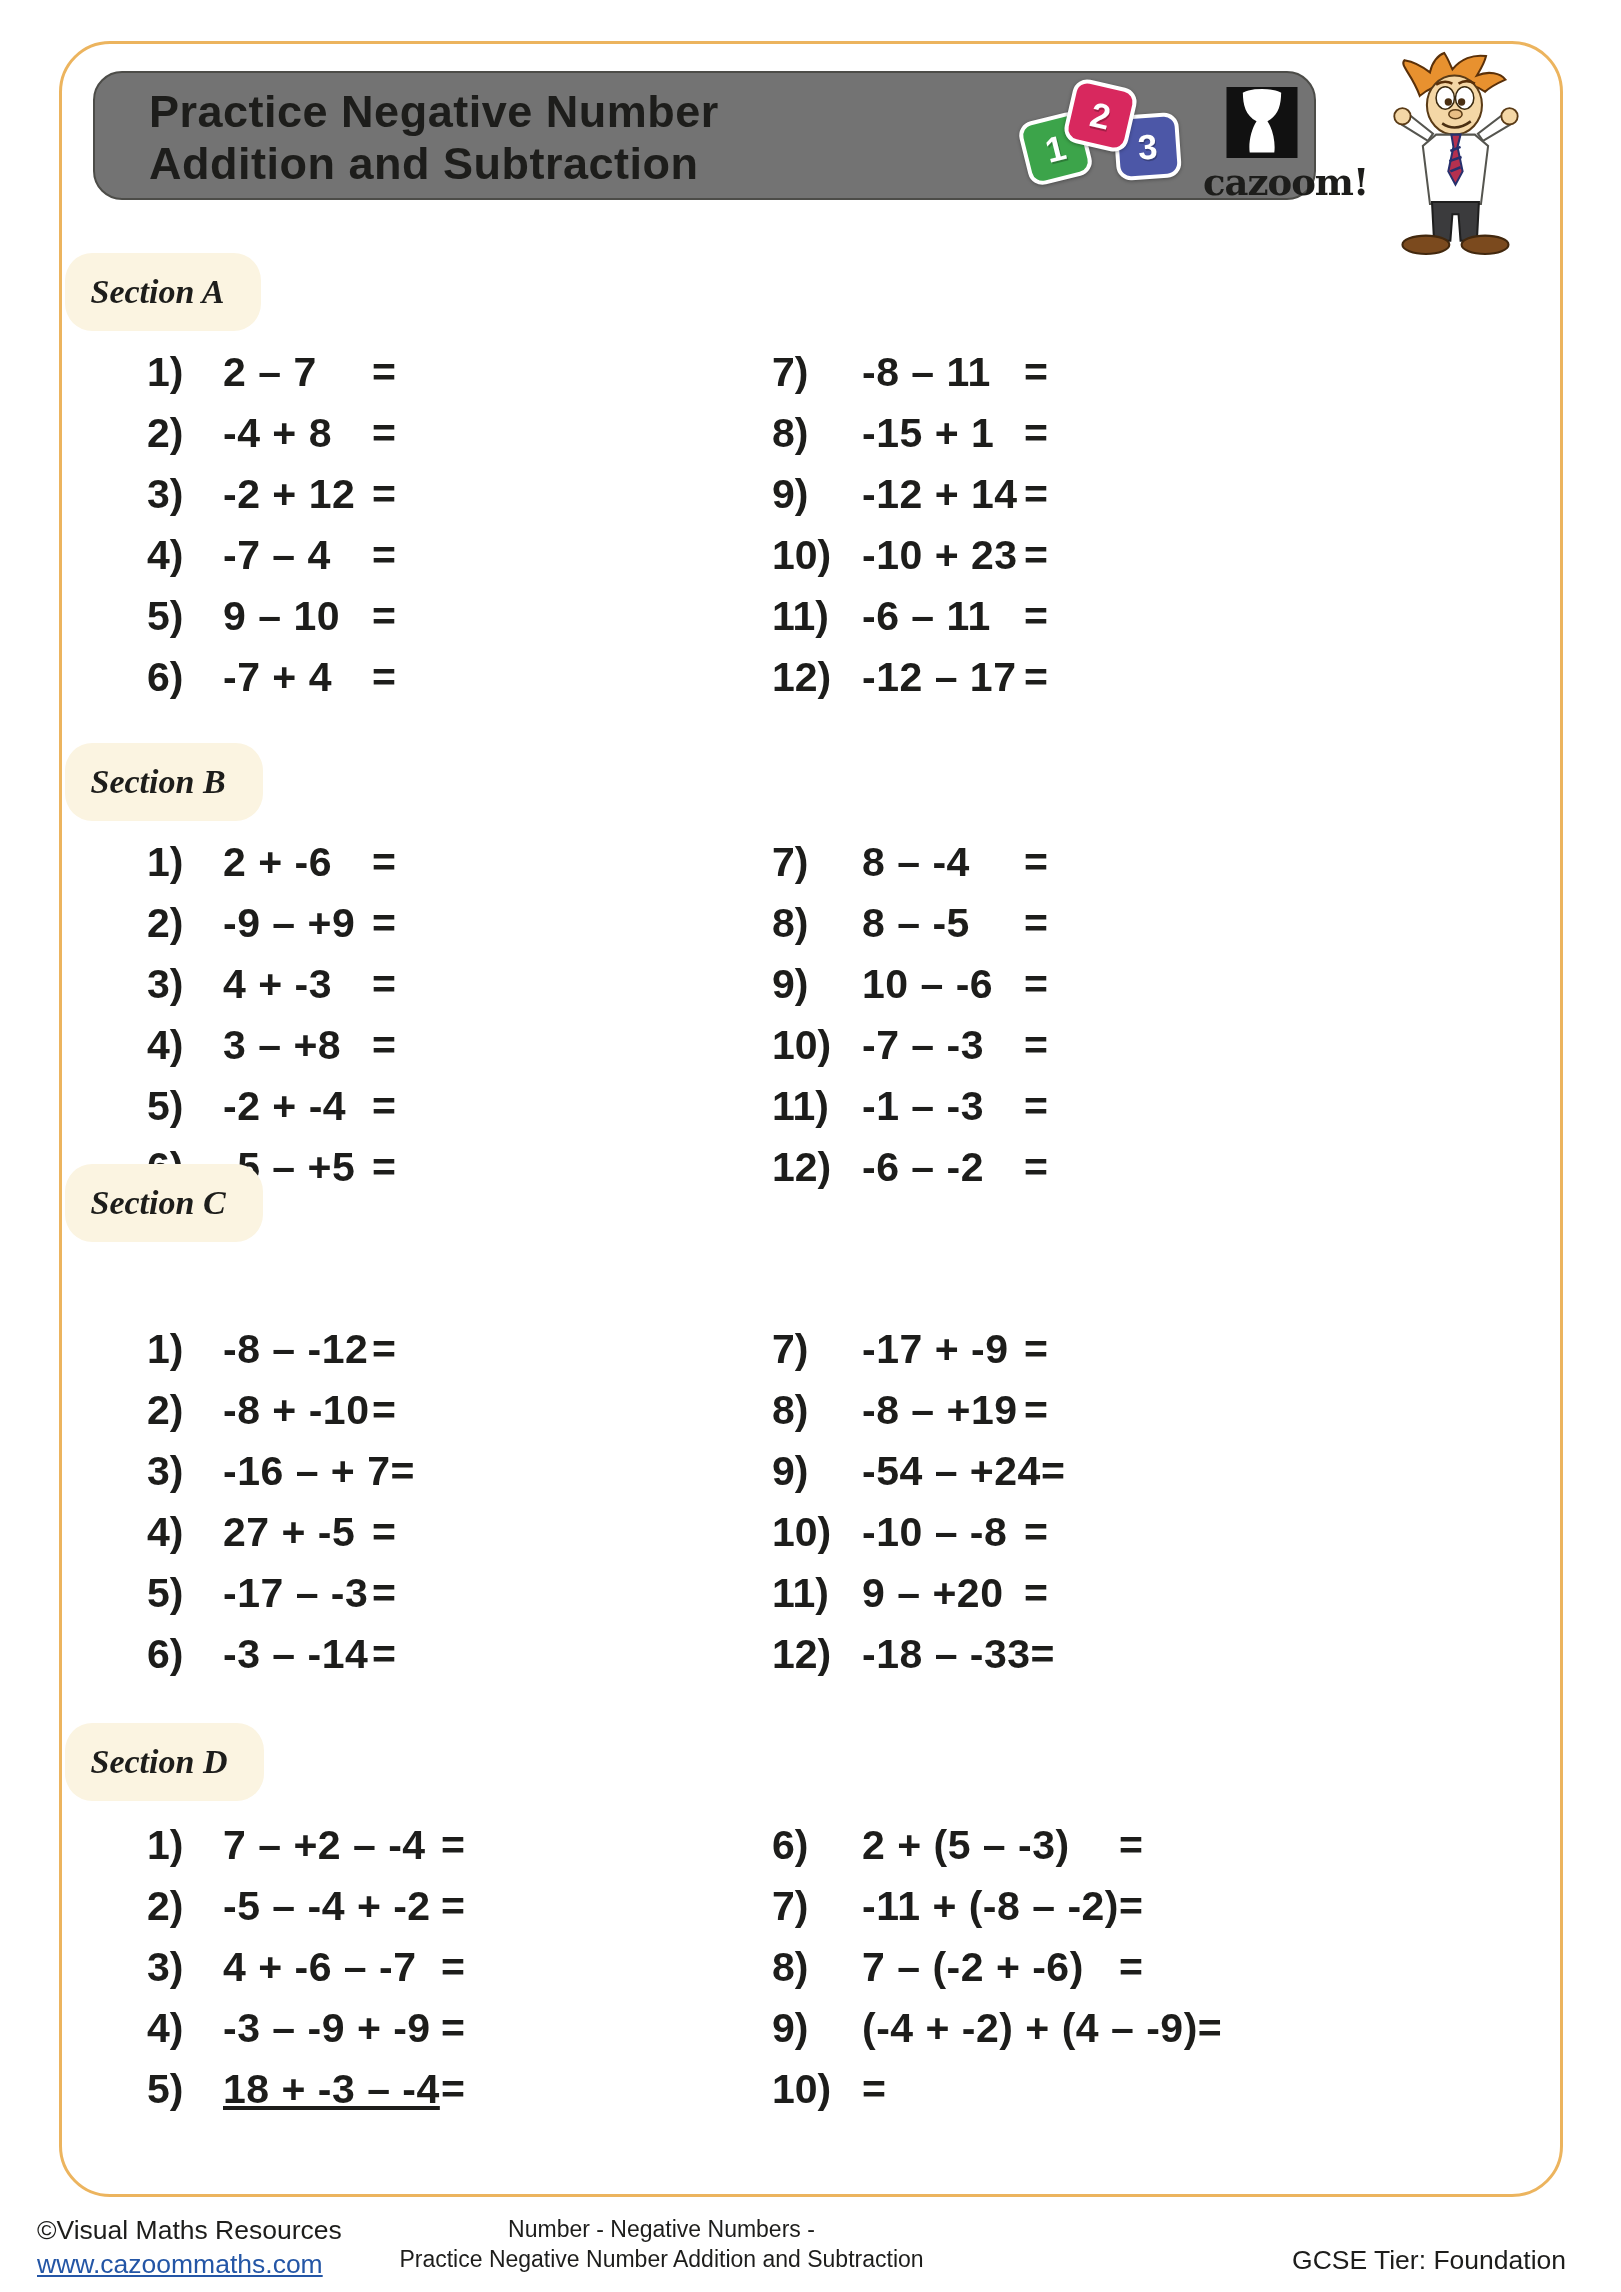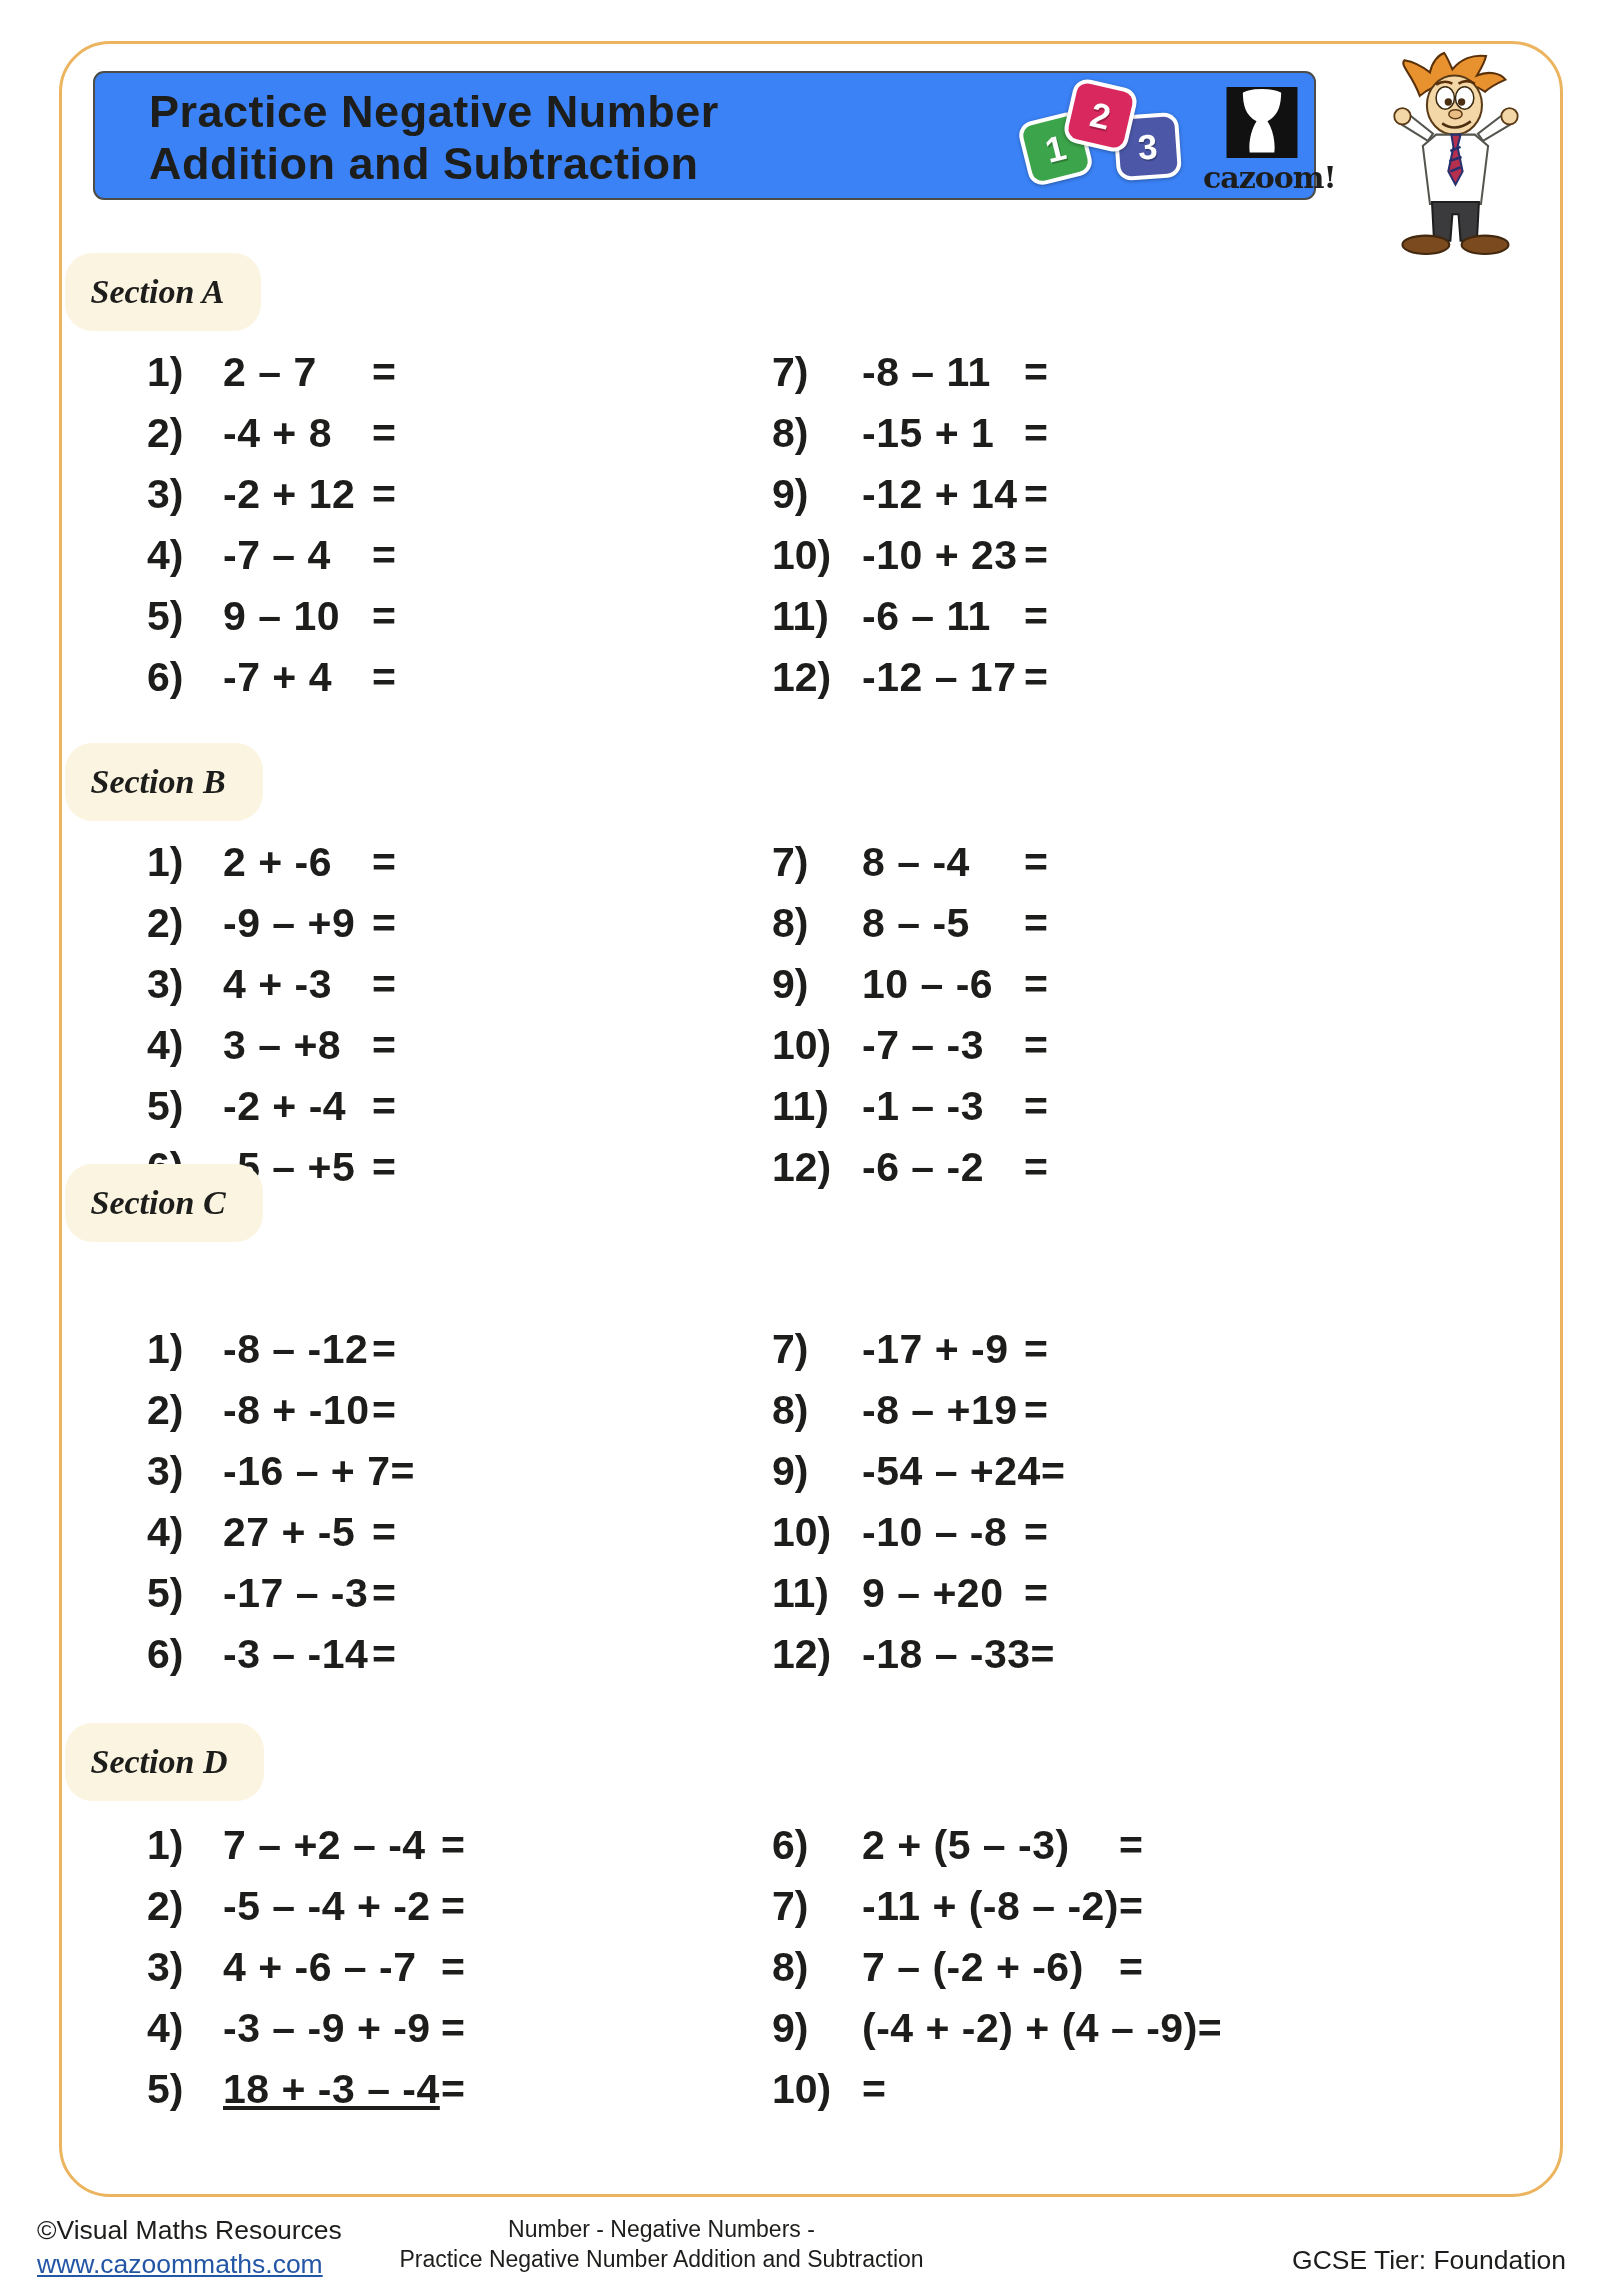--- a/index.html
+++ b/index.html
@@ -5,35 +5,35 @@
   html,body{margin:0;padding:0;}
   body{background:#ffffff;font-family:"Liberation Sans",sans-serif;color:#1d1d1b;}
   #page{position:relative;width:1621px;height:2293px;background:#fff;overflow:hidden;}
 
   
   .outer-border{position:absolute;left:59px;top:41px;width:1504px;height:2156px;
     border:3.9px solid #ECB45E;border-radius:51px;box-sizing:border-box;}
 
   
   .title-box{position:absolute;left:93px;top:71px;width:1223px;height:129px;
-    background:#3b82f6;border:2.9px solid #4C4C48;border-radius:11px;box-sizing:border-box;}
+    background:#737373;border:2.9px solid #4C4C48;border-radius:29px;box-sizing:border-box;}
   .title-text{position:absolute;left:54px;top:12.7px;font-weight:bold;font-size:45px;line-height:1.16;letter-spacing:0.5px;}
 
   
   .tiles{position:absolute;left:926px;top:9.8px;width:162px;height:108px;}
   .tile{position:absolute;width:57px;height:57px;border:4.9px solid #fff;border-radius:14.7px;
     display:flex;align-items:center;justify-content:center;box-shadow:0 1px 3.9px rgba(0,0,0,.35);box-sizing:content-box;}
   .tile i{font-style:normal;font-weight:bold;font-size:35px;color:#fff;text-shadow:1px 2px 0 rgba(0,0,0,.25);}
   .tile.t1{left:2px;top:33px;transform:rotate(-14deg);}
   .tile.t2{left:47px;top:0px;transform:rotate(13deg);z-index:2;}
   .tile.t3{left:94px;top:31px;transform:rotate(-4deg);}
 
   
   .cazoom{position:absolute;left:1108px;top:13.7px;width:118px;text-align:center;}
-  .cazoom .brand{font-family:"DejaVu Serif","Liberation Serif",serif;font-weight:bold;font-size:30px;letter-spacing:-1px;margin-top:-2px;}
+  .cazoom .brand{font-family:"DejaVu Serif","Liberation Serif",serif;font-weight:bold;font-size:37px;letter-spacing:-1px;margin-top:-2px;}
 
   
   .mascot{position:absolute;left:1390px;top:51px;}
 
   
   .sec-label{position:absolute;left:65px;height:78px;display:flex;align-items:center;
     padding:0 37px 0 25.5px;background:#FBF4E1;border-radius:27.4px;
     font-family:"Liberation Serif",serif;font-style:italic;font-weight:bold;font-size:34px;color:#1d1d1b;}
 
   

